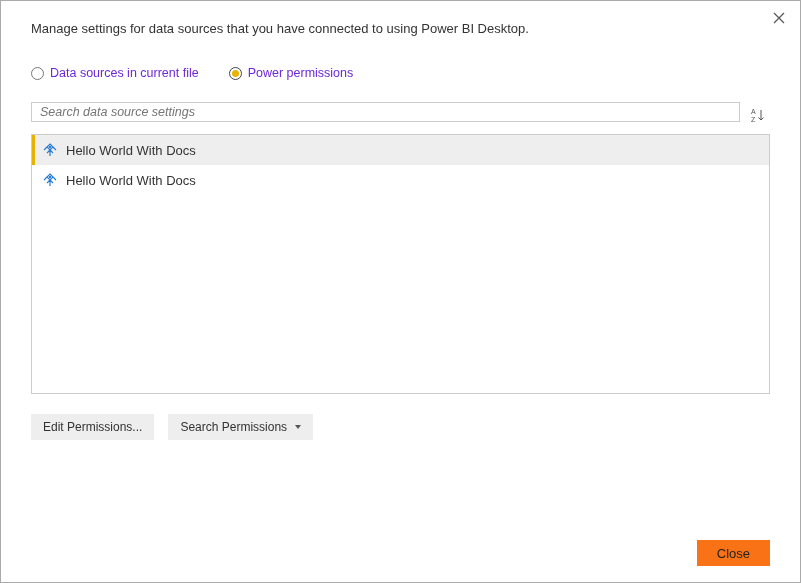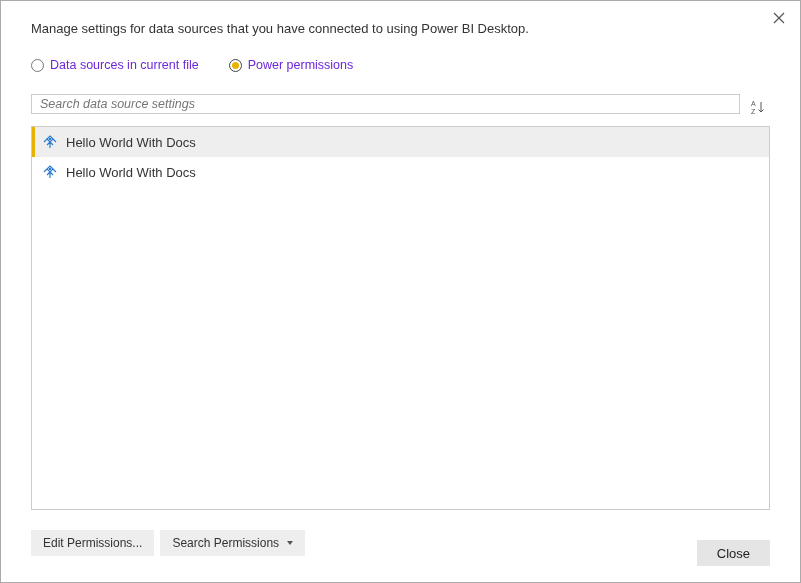--- a/index.html
+++ b/index.html
@@ -28,21 +28,21 @@
   }
   h1 {
     font-size: 23px;
     font-weight: 300;
     color: #333;
     margin-bottom: 14px;
   }
   .subtitle {
     font-size: 13px;
     color: #333;
-    margin-bottom: 22px;
+    margin-bottom: 30px;
   }
   .radio-row {
     display: flex;
     gap: 30px;
     margin-bottom: 22px;
     font-size: 12.5px;
     color: #6d28d9;
   }
   .radio {
     display: flex;
@@ -89,21 +89,21 @@
     display: flex;
     align-items: center;
     justify-content: center;
     cursor: pointer;
     color: #555;
     font-size: 13px;
     letter-spacing: -2px;
   }
   .list-box {
     border: 1px solid #ccc;
-    height: 384px;
+    height: 260px;
     overflow: hidden;
   }
   .list-item {
     display: flex;
     align-items: center;
     gap: 8px;
     height: 30px;
     padding: 0 10px;
     font-size: 13px;
     color: #333;
@@ -117,21 +117,21 @@
   .ds-icon {
     width: 16px;
     height: 16px;
     display: flex;
     align-items: center;
     justify-content: center;
     color: #2b7cd3;
   }
   .button-row {
     display: flex;
-    gap: 6px;
+    gap: 14px;
     margin-top: 20px;
   }
   .btn {
     height: 26px;
     padding: 0 12px;
     background: #eee;
     border: none;
     font-size: 12px;
     color: #333;
     cursor: pointer;
@@ -148,21 +148,21 @@
     margin-left: 2px;
   }
   .footer-row {
     position: absolute;
     bottom: 16px;
     right: 30px;
   }
   .close-btn {
     height: 26px;
     padding: 0 20px;
-    background: #e5e5e5;
+    background: #f97316;
     border: none;
     font-size: 13px;
     color: #222;
     cursor: pointer;
   }
 </style>
 </head>
 <body>
 
 <div class="close-x">

